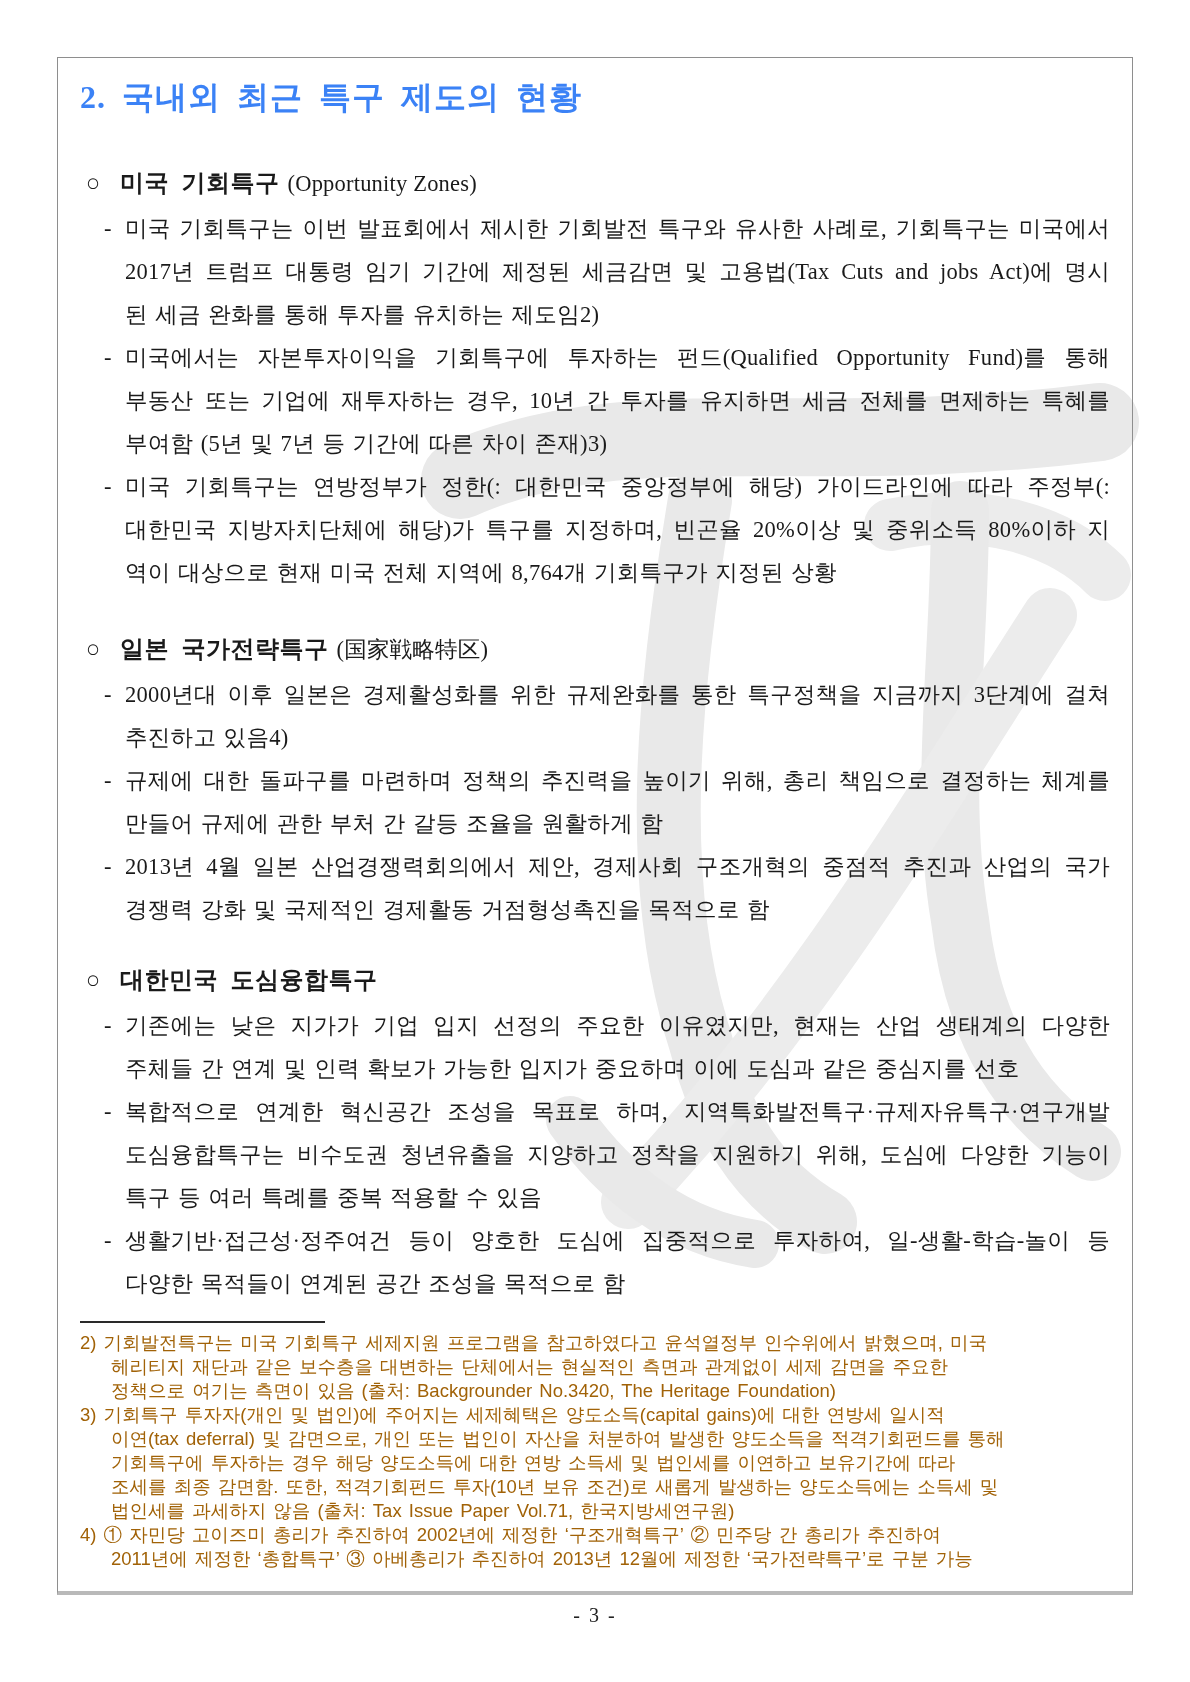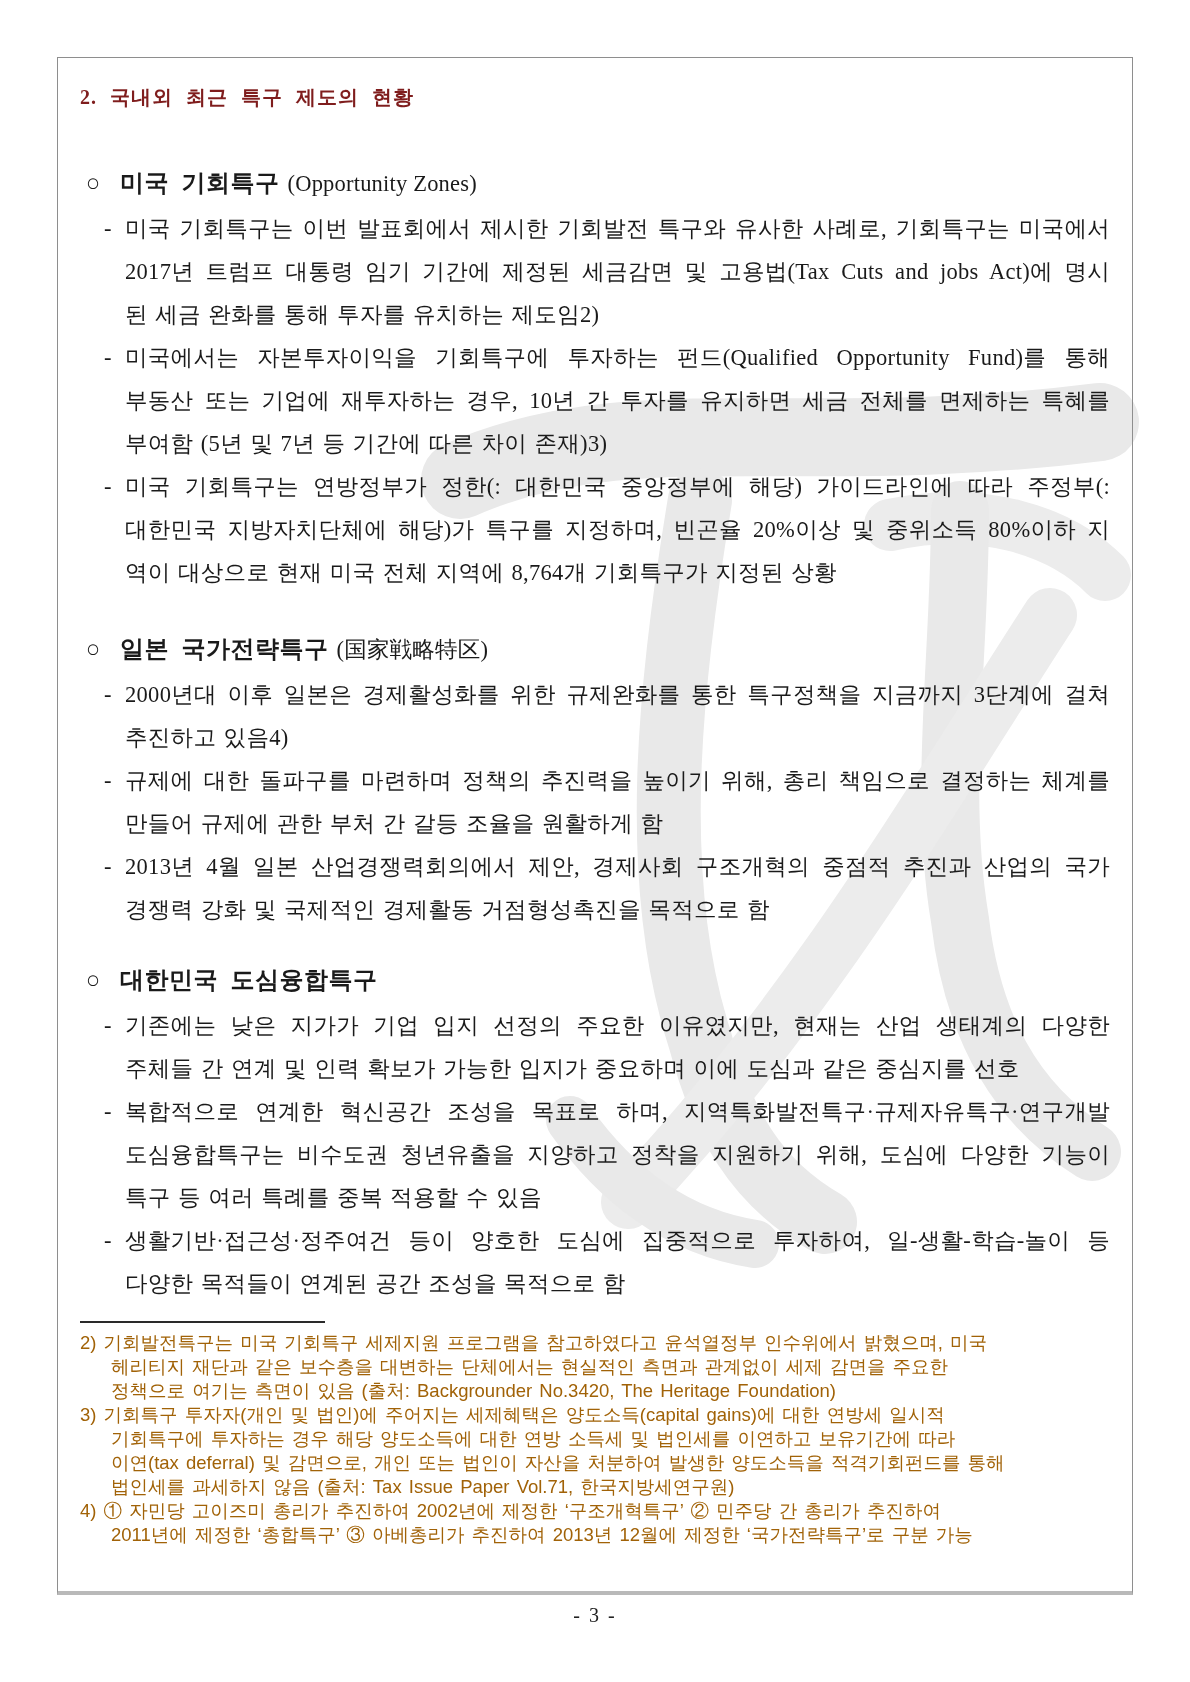--- a/index.html
+++ b/index.html
@@ -9,22 +9,22 @@
   }
   .watermark{position:absolute;left:370px;top:360px;z-index:0;}
   .sheet{
     position:absolute;left:57px;top:57px;width:1076px;height:1538px;
     box-sizing:border-box;
     border:1px solid #8e8e8e;border-bottom:4px solid #b9b9b9;
     z-index:1;background:transparent;
   }
   .content{position:relative;padding:24px 0 0 22px;}
   .doc-title{
-    font-size:20px;font-weight:bold;line-height:30px;
-    letter-spacing:1px;word-spacing:7px;color:#7f1d1d;
+    font-size:32px;font-weight:bold;line-height:30px;
+    letter-spacing:1px;word-spacing:7px;color:#3b82f6;
   }
   .section{margin-top:48px;}
   .section.s2{margin-top:32px;}
   .section.s3{margin-top:26px;}
   .sec-head{margin-left:6px;line-height:46px;font-size:24px;font-family:Liberation Serif, serif;}
   .sec-head .marker{
     display:inline-block;width:34px;font-size:23px;font-weight:bold;
     transform:scaleY(1.05);
   }
   .sec-head .htext{font-weight:bold;letter-spacing:0.5px;word-spacing:6px;}
@@ -137,22 +137,23 @@
 
     <div class="fnsep"></div>
     <div class="footnotes">
       <div>
         <div class="fline">2) 기회발전특구는 미국 기회특구 세제지원 프로그램을 참고하였다고 윤석열정부 인수위에서 밝혔으며, 미국</div>
         <div class="fline cont">헤리티지 재단과 같은 보수층을 대변하는 단체에서는 현실적인 측면과 관계없이 세제 감면을 주요한</div>
         <div class="fline cont">정책으로 여기는 측면이 있음 (출처: Backgrounder No.3420, The Heritage Foundation)</div>
       </div>
       <div>
         <div class="fline">3) 기회특구 투자자(개인 및 법인)에 주어지는 세제혜택은 양도소득(capital gains)에 대한 연방세 일시적</div>
+        <div class="fline cont">이연(tax deferral) 및 감면으로, 개인 또는 법인이 자산을 처분하여 발생한 양도소득을 적격기회펀드를 통해</div>
         <div class="fline cont">기회특구에 투자하는 경우 해당 양도소득에 대한 연방 소득세 및 법인세를 이연하고 보유기간에 따라</div>
-        <div class="fline cont">이연(tax deferral) 및 감면으로, 개인 또는 법인이 자산을 처분하여 발생한 양도소득을 적격기회펀드를 통해</div>
+        <div class="fline cont">조세를 최종 감면함. 또한, 적격기회펀드 투자(10년 보유 조건)로 새롭게 발생하는 양도소득에는 소득세 및</div>
         <div class="fline cont">법인세를 과세하지 않음 (출처: Tax Issue Paper Vol.71, 한국지방세연구원)</div>
       </div>
       <div>
         <div class="fline">4) ① 자민당 고이즈미 총리가 추진하여 2002년에 제정한 ‘구조개혁특구’ ② 민주당 간 총리가 추진하여</div>
         <div class="fline cont">2011년에 제정한 ‘총합특구’ ③ 아베총리가 추진하여 2013년 12월에 제정한 ‘국가전략특구’로 구분 가능</div>
       </div>
     </div>
 
   </div>
 </div>

